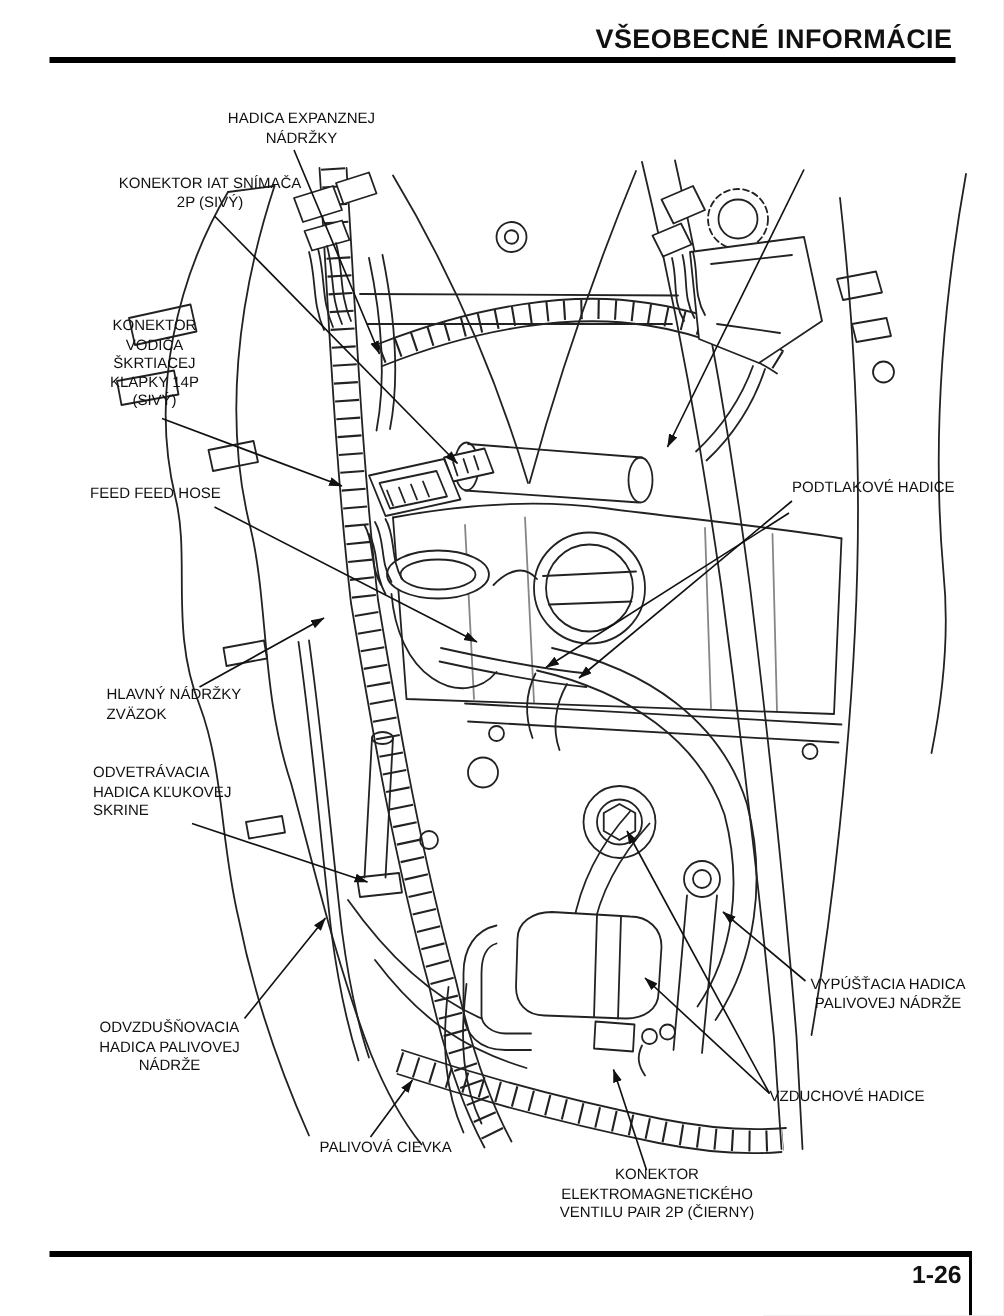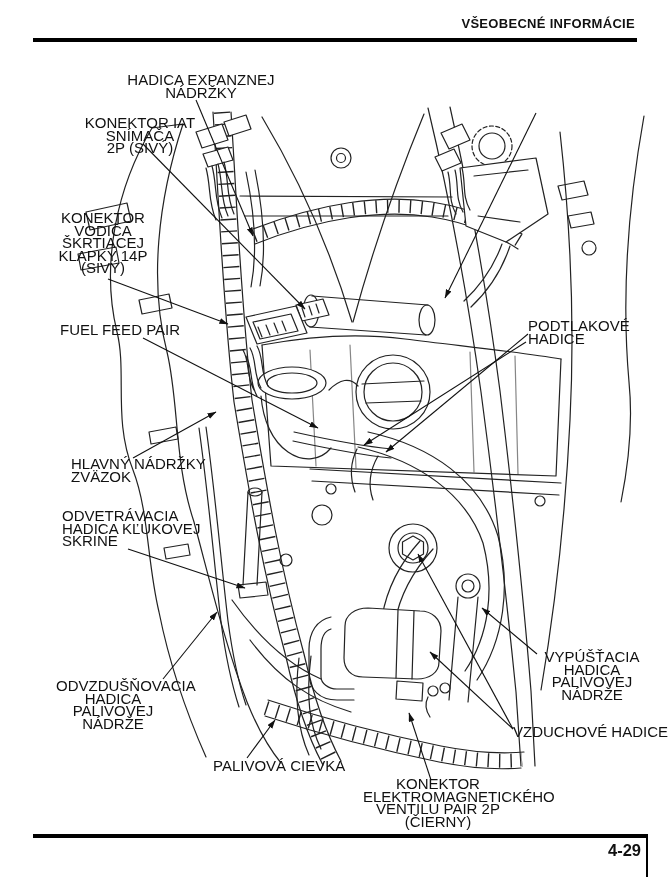--- a/index.html
+++ b/index.html
@@ -6,32 +6,32 @@
   .page{
     position:relative;
     width:669px;height:877px;
     background:#ffffff;
     font-family:"Liberation Sans", sans-serif;
     color:#111;
     overflow:hidden;
   }
   .hdr-title{
     position:absolute;top:16px;right:34px;
-    font-size:13px;font-weight:bold;letter-spacing:.3px;
+    font-size:18px;font-weight:bold;letter-spacing:.3px;
   }
   .hdr-rule{position:absolute;left:33px;top:38px;width:604px;height:4px;background:#000;}
   .ftr-rule{position:absolute;left:33px;top:834px;width:615px;height:4px;background:#000;}
   .page-edge{position:absolute;left:646px;top:834px;width:2px;height:43px;background:#000;}
   .page-num{
     position:absolute;top:841px;right:28px;
     font-size:16.5px;font-weight:bold;
   }
   .lbl{
     position:absolute;
-    font-size:15px;line-height:12.6px;
+    font-size:10px;line-height:12.6px;
     white-space:pre-line;
     color:#111;
   }
   .c{text-align:center;}
   svg.art{position:absolute;left:0;top:0;}
   .ink{stroke:#222;stroke-width:1.2;fill:none;stroke-linecap:round;stroke-linejoin:round;}
   .ink-f{stroke:#222;stroke-width:1.2;fill:#fff;stroke-linejoin:round;}
   .lead{stroke:#111;stroke-width:1.1;fill:none;}
   .rib{stroke:#222;fill:none;}
 </style>
@@ -196,21 +196,21 @@
   <div class="lbl c" style="left:50px;top:117px;width:180px;">KONEKTOR IAT SNÍMAČA
 2P (SIVÝ)</div>
 
 
   <div class="lbl c" style="left:53px;top:212px;width:100px;">KONEKTOR
 VODIČA
 ŠKRTIACEJ
 KLAPKY 14P
 (SIVÝ)</div>
 
-  <div class="lbl" style="left:60px;top:324px;">FUEL FEED PAIR</div>
+  <div class="lbl" style="left:60px;top:324px;">FEED FEED HOSE</div>
 
   <div class="lbl" style="left:528px;top:320px;">PODTLAKOVÉ HADICE</div>
 
   <div class="lbl" style="left:71px;top:458px;">HLAVNÝ NÁDRŽKY
 ZVÄZOK</div>
 
   <div class="lbl" style="left:62px;top:510px;">ODVETRÁVACIA
 HADICA KĽUKOVEJ
 SKRINE</div>
 
@@ -224,15 +224,15 @@
   <div class="lbl" style="left:513px;top:726px;">VZDUCHOVÉ HADICE</div>
 
   <div class="lbl" style="left:213px;top:760px;">PALIVOVÁ CIEVKA</div>
 
   <div class="lbl c" style="left:363px;top:778px;width:150px;">KONEKTOR
 ELEKTROMAGNETICKÉHO
 VENTILU PAIR 2P (ČIERNY)</div>
 
   <div class="ftr-rule"></div>
   <div class="page-edge"></div>
-  <div class="page-num">4-29</div>
+  <div class="page-num">1-26</div>
 
 </div>
 
 </body></html>

